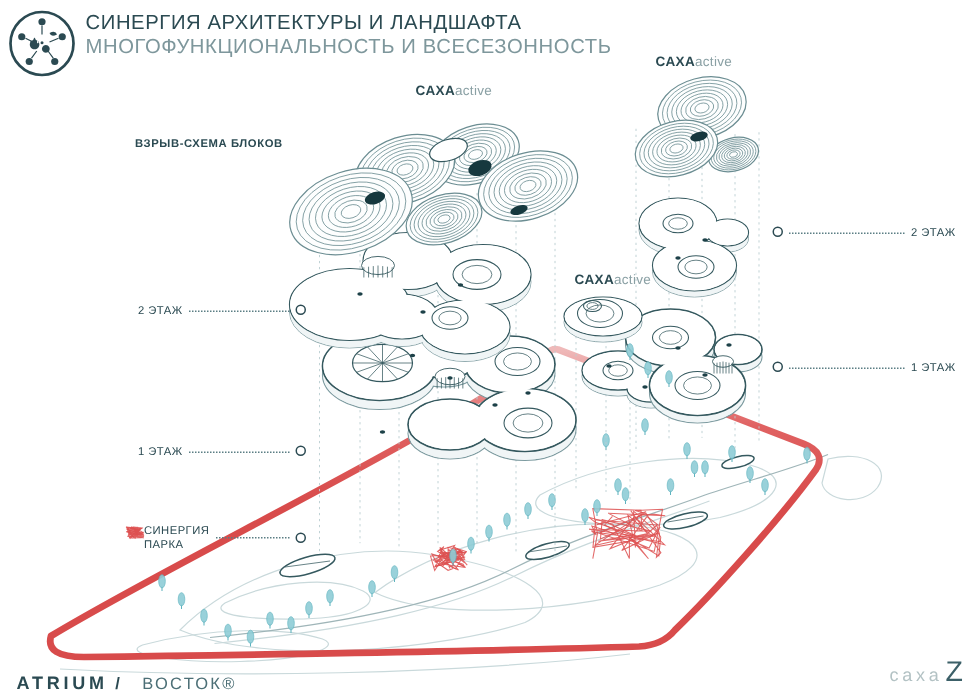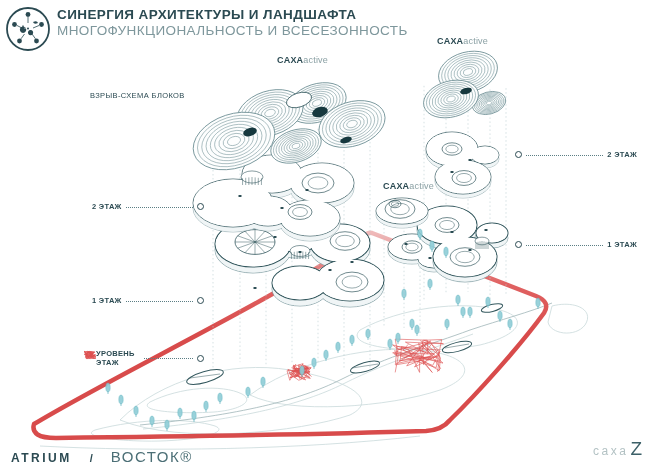--- a/index.html
+++ b/index.html
@@ -1,39 +1,39 @@
 <!DOCTYPE html>
 <html><head>
 <meta charset="utf-8">
 <style>
   html,body{margin:0;padding:0;background:#fff;}
   body{font-family:"Liberation Sans", sans-serif; -webkit-font-smoothing:antialiased;}
   #stage{position:relative;width:650px;height:466px;background:#ffffff;overflow:hidden;}
   svg{position:absolute;left:0;top:0;}
   .abs{position:absolute;}
   
-  .hdr-title{left:57px;top:7px;font-size:13.5px;font-weight:700;color:#2b4a52;letter-spacing:.4px;}
+  .hdr-title{left:57px;top:7px;font-size:13.5px;font-weight:400;color:#2b4a52;letter-spacing:.4px;}
   .hdr-sub{left:57px;top:23px;font-size:13.5px;font-weight:400;color:#7e979c;letter-spacing:.4px;}
   
-  .section-label{left:90px;top:91px;font-size:7.5px;font-weight:400;color:#2b4a52;letter-spacing:.4px;}
+  .section-label{left:90px;top:91px;font-size:7.5px;font-weight:700;color:#2b4a52;letter-spacing:.4px;}
   
   .caxa-label{font-size:9px;color:#2b4a52;letter-spacing:.2px;}
   .caxa-label b{font-weight:700;color:#2b4a52;}
   .caxa-label span{font-weight:400;color:#8aa0a4;text-align:center;}
   
   .callout{display:flex;align-items:center;gap:4px;}
-  .callout .lbl{font-size:7.5px;font-weight:700;color:#2b4a52;letter-spacing:.3px;white-space:nowrap;}
+  .callout .lbl{font-size:7.5px;font-weight:400;color:#2b4a52;letter-spacing:.3px;white-space:nowrap;}
   .callout .lbl.wrap{white-space:normal;width:44px;line-height:1.25;}
   .callout .dots{flex:1;height:1px;border-bottom:1px dotted #5b7e84;}
   .callout .marker{width:5px;height:5px;border:1.2px solid #2b4a52;border-radius:50%;background:#fff;flex:0 0 auto;}
   
-  .f-left{left:11px;top:448px;display:flex;align-items:baseline;gap:18px;}
+  .f-left{left:11px;top:448px;display:flex;align-items:baseline;gap:5px;}
   .f-left .studio{font-size:12px;font-weight:700;color:#2b4a52;letter-spacing:2.5px;}
   .f-left .div{font-size:11px;font-weight:700;color:#2b4a52;}
-  .f-left .partner{font-size:15px;font-weight:400;color:#4c6f76;letter-spacing:1.5px;}
+  .f-left .partner{font-size:11px;font-weight:400;color:#4c6f76;letter-spacing:1.5px;margin-left:10px;}
   .f-right{right:8px;top:438px;display:flex;align-items:baseline;gap:1px;}
   .f-right .cx{font-size:12px;color:#b3c2c4;letter-spacing:2.5px;}
   .f-right .z{font-size:19px;font-weight:400;color:#3c6068;margin-left:1px;}
 </style>
 </head>
 <body>
 
 <div id="stage">
 
   <svg id="axo" width="650" height="466" viewBox="0 0 650 466">
@@ -470,21 +470,21 @@
     <span class="lbl">2 ЭТАЖ</span>
     <span class="dots"></span>
     <span class="marker"></span>
   </div>
   <div class="abs callout" style="left:92px;top:296px;width:112px">
     <span class="lbl">1 ЭТАЖ</span>
     <span class="dots"></span>
     <span class="marker"></span>
   </div>
   <div class="abs callout" style="left:96px;top:349px;width:108px">
-    <span class="lbl wrap">УРОВЕНЬ ЭТАЖ</span>
+    <span class="lbl wrap">СИНЕРГИЯ ПАРКА</span>
     <span class="dots"></span>
     <span class="marker"></span>
   </div>
 
   <div class="abs callout" style="left:515px;top:150px;width:122px">
     <span class="marker"></span>
     <span class="dots"></span>
     <span class="lbl">2 ЭТАЖ</span>
   </div>
   <div class="abs callout" style="left:515px;top:240px;width:122px">

